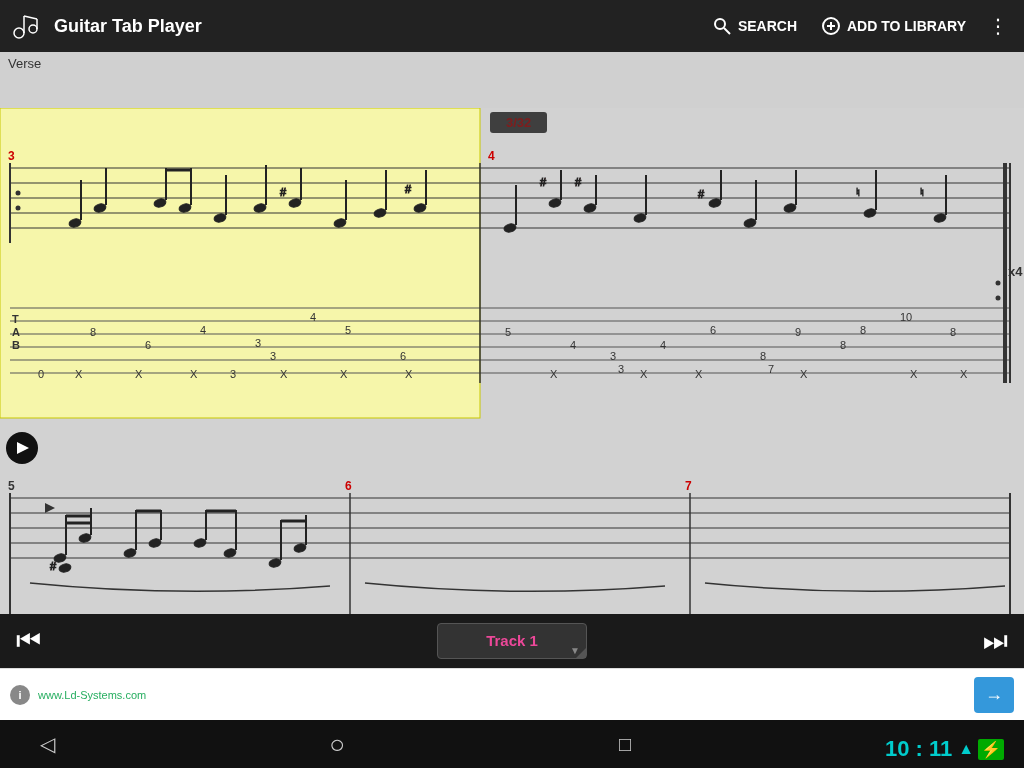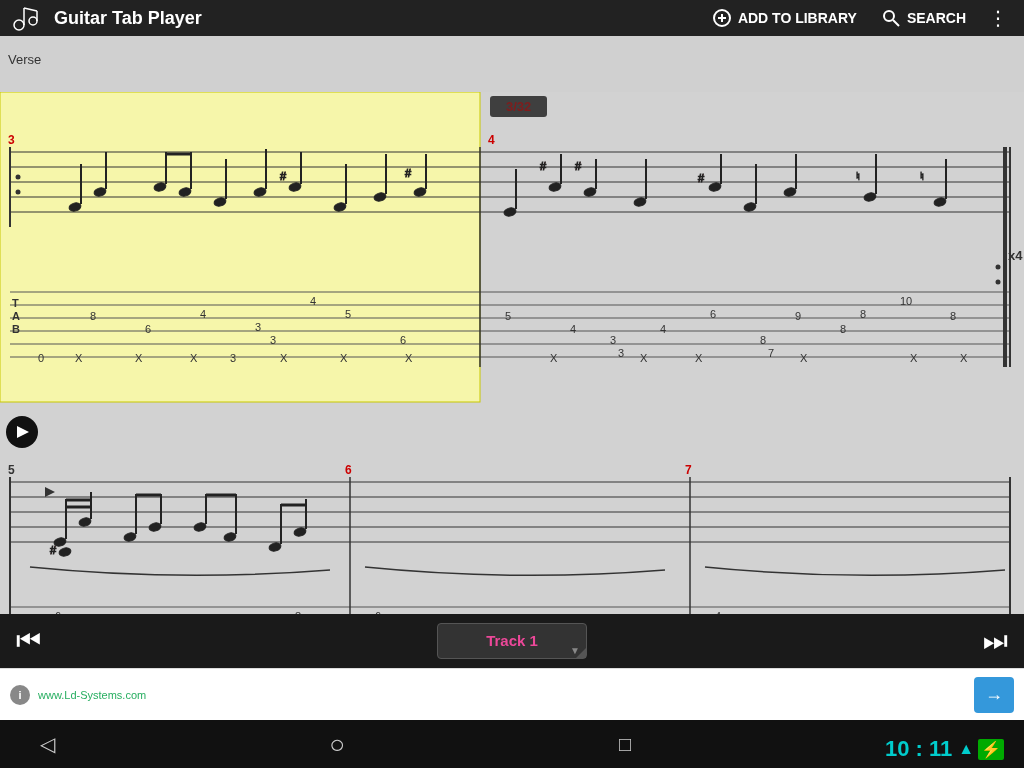--- a/index.html
+++ b/index.html
@@ -9,21 +9,21 @@
       background: #e8e8e8;
       font-family: 'Arial', sans-serif;
       overflow: hidden;
       display: flex;
       flex-direction: column;
     }
 
     
     .top-bar {
       background: #222;
-      height: 36px;
+      height: 52px;
       display: flex;
       align-items: center;
       padding: 0 8px;
       flex-shrink: 0;
     }
     .app-icon {
       width: 36px;
       height: 36px;
       margin-right: 10px;
       display: flex;
@@ -69,21 +69,21 @@
       display: flex;
       flex-direction: column;
       background: #d0d0d0;
       position: relative;
       overflow: hidden;
     }
 
     
     .section-label {
       position: absolute;
-      top: 16px;
+      top: 4px;
       left: 8px;
       font-size: 13px;
       color: #333;
       z-index: 5;
     }
 
     
     .page-indicator {
       position: absolute;
       top: 60px;
@@ -240,32 +240,32 @@
       <circle cx="22" cy="18" r="4" fill="none" stroke="#fff" stroke-width="1.5"></circle>
       <line x1="13" y1="22" x2="13" y2="5" stroke="#fff" stroke-width="1.5"></line>
       <line x1="13" y1="5" x2="26" y2="8" stroke="#fff" stroke-width="1.5"></line>
       <line x1="26" y1="8" x2="26" y2="18" stroke="#fff" stroke-width="1.5"></line>
     </svg>
   </div>
   <span class="app-title">Guitar Tab Player</span>
   <div class="top-bar-actions">
     <button class="top-bar-btn">
       <svg width="20" height="20" viewBox="0 0 20 20" fill="none" stroke="#fff" stroke-width="2">
+        <circle cx="8" cy="8" r="5"></circle>
+        <line x1="12" y1="12" x2="18" y2="18"></line>
+      </svg>
+      <span>SEARCH</span>
+    </button>
+    <button class="top-bar-btn">
+      <svg width="20" height="20" viewBox="0 0 20 20" fill="none" stroke="#fff" stroke-width="2">
         <circle cx="10" cy="10" r="8"></circle>
         <line x1="10" y1="6" x2="10" y2="14"></line>
         <line x1="6" y1="10" x2="14" y2="10"></line>
       </svg>
       <span>ADD TO LIBRARY</span>
-    </button>
-    <button class="top-bar-btn">
-      <svg width="20" height="20" viewBox="0 0 20 20" fill="none" stroke="#fff" stroke-width="2">
-        <circle cx="8" cy="8" r="5"></circle>
-        <line x1="12" y1="12" x2="18" y2="18"></line>
-      </svg>
-      <span>SEARCH</span>
     </button>
     <button class="three-dots">⋮</button>
   </div>
 </div>
 
 <div class="main-content">
 
   <span class="section-label">Verse</span>
 
   <svg style="position:absolute;top:56px;left:0;width:1024px;height:580px;" viewBox="0 0 1024 580">

